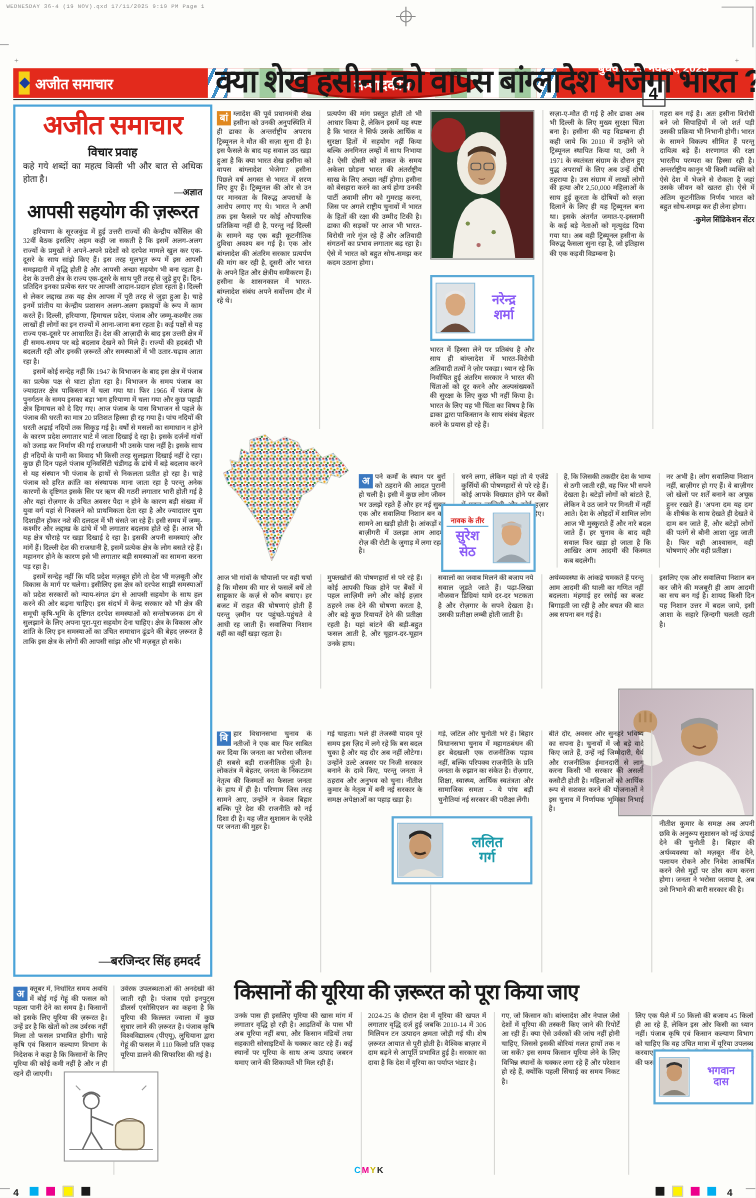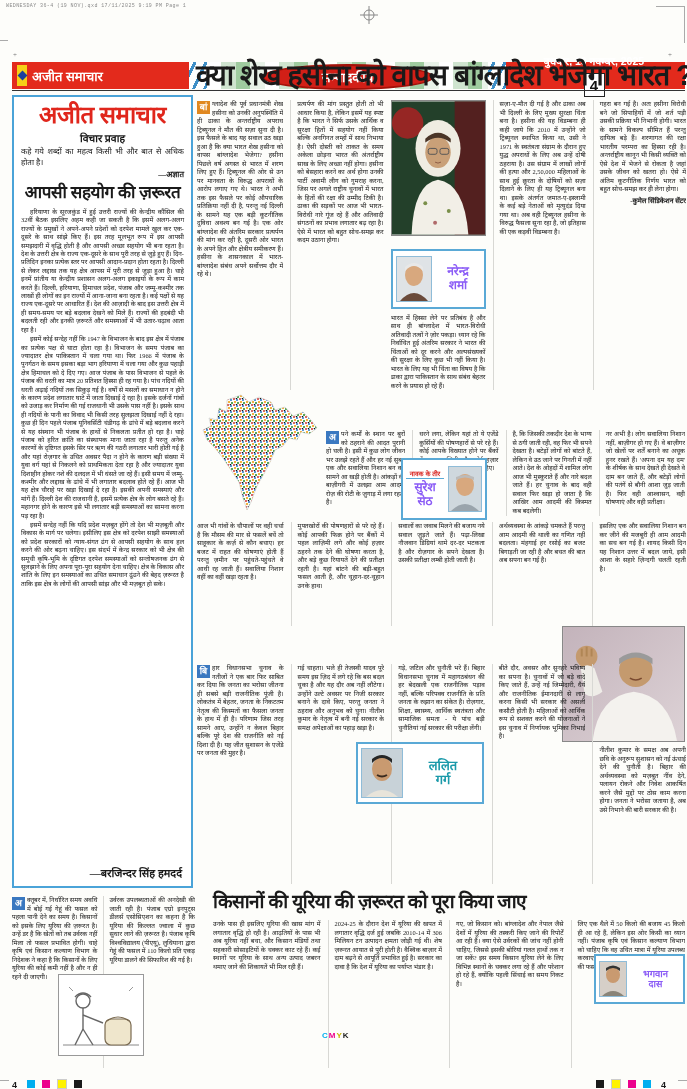--- a/index.html
+++ b/index.html
@@ -261,21 +261,21 @@
     </div>
   </div>
 
   <div class="abs" style="left:12px;top:1074px;">
     <span style="font-weight:bold;font-size:9px;font-family:'Liberation Sans',sans-serif;">4</span>
     <span class="sq" style="background:#00aeef;margin-left:6px;"></span>
     <span class="sq" style="background:#ec008c;"></span>
     <span class="sq" style="background:#fff200;border:1px solid #ccc;"></span>
     <span class="sq" style="background:#1a1a1a;"></span>
   </div>
-  <div class="abs cmyk" style="left:322px;top:1031px;">
+  <div class="abs cmyk" style="left:322px;top:1059px;">
     <span style="color:#00aeef;">C</span><span style="color:#ec008c;">M</span><span style="color:#c8b400;">Y</span><span style="color:#1a1a1a;">K</span>
   </div>
   <div class="abs" style="left:596px;top:1074px;">
     <span class="sq" style="background:#1a1a1a;"></span>
     <span class="sq" style="background:#fff200;border:1px solid #ccc;"></span>
     <span class="sq" style="background:#ec008c;"></span>
     <span class="sq" style="background:#00aeef;"></span>
     <span style="font-weight:bold;font-size:9px;font-family:'Liberation Sans',sans-serif;margin-left:3px;">4</span>
   </div>
   <div class="abs cropline" style="left:0;top:1080px;width:9px;height:1px;"></div>

